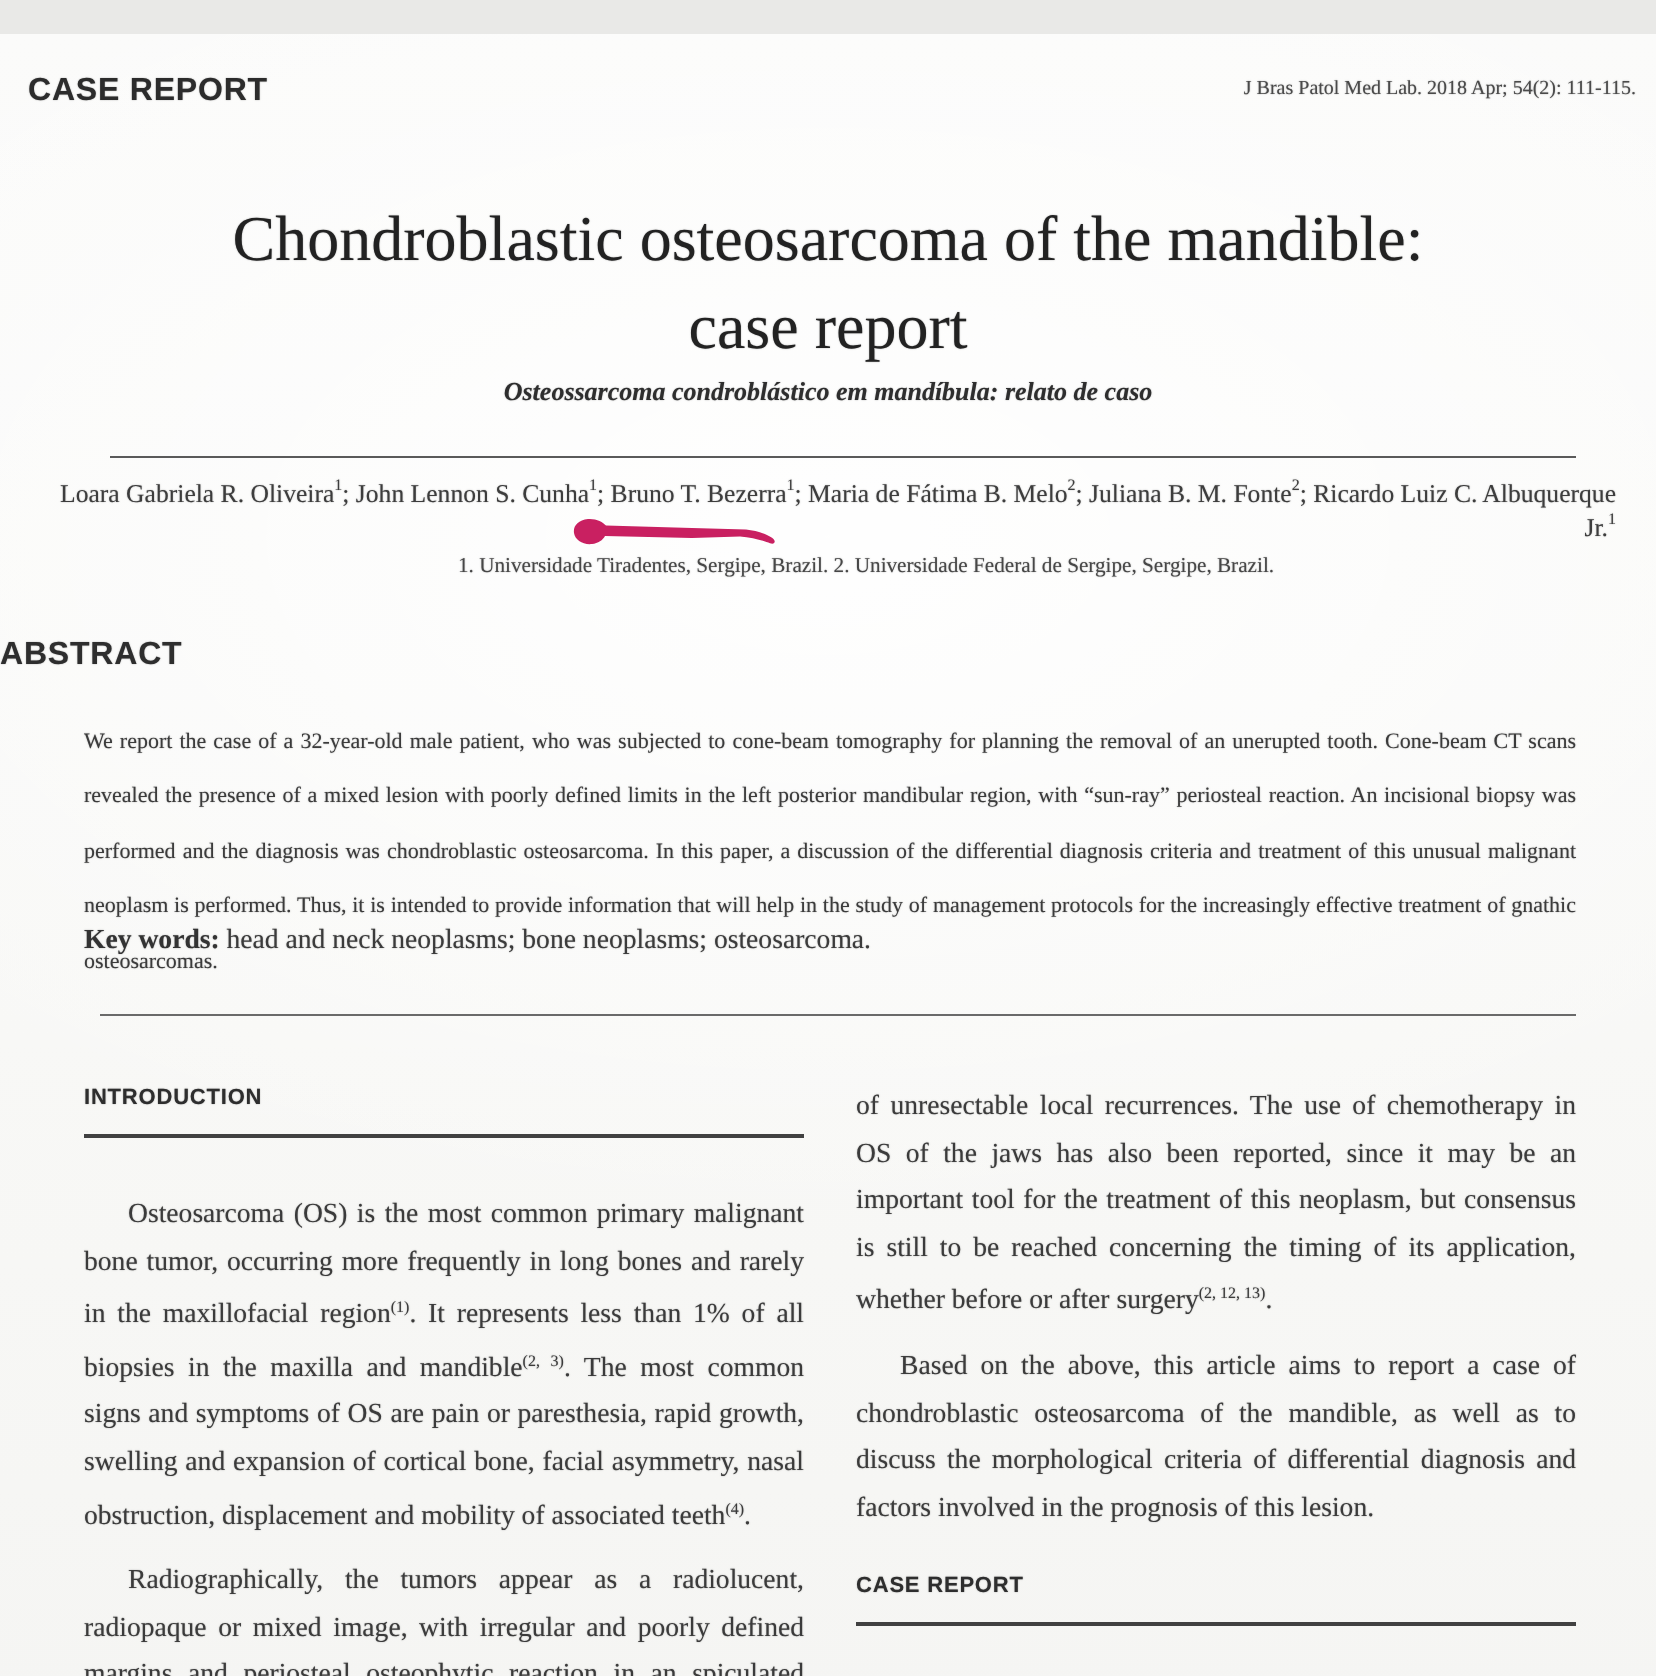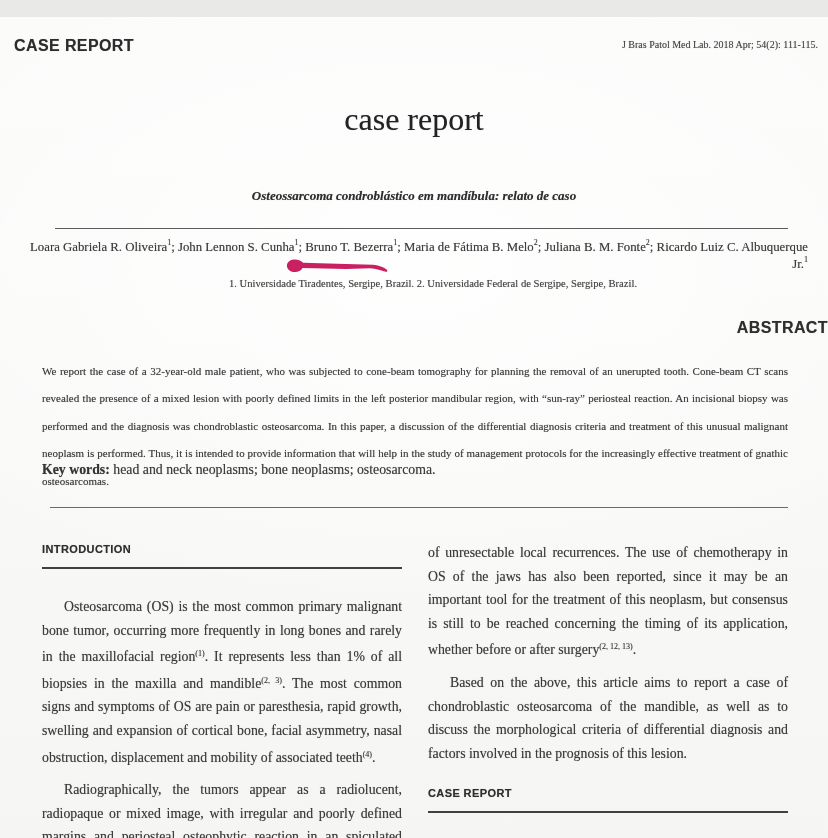--- a/index.html
+++ b/index.html
@@ -28,21 +28,21 @@
   }
   .rule-top{position:absolute;left:55px;width:733px;top:211px;border-top:1.5px solid #5a5a5a;}
   .authors{position:absolute;left:20px;right:20px;top:221px;text-align:right;font-size:12.8px;color:#3d3d3d;}
   .authors sup{font-size:8px;vertical-align:6px;letter-spacing:0;}
   .marker{position:absolute;left:286px;top:240px;width:106px;height:19px;}
   .affiliations{position:absolute;left:0;right:0;top:261px;text-align:center;font-size:10.6px;color:#474747;padding-left:38px;}
   .abstract-h,.col-h{
     font-family:"Liberation Sans","DejaVu Sans",sans-serif;
     font-weight:bold;color:#2e2e2e;letter-spacing:.4px;
   }
-  .abstract-h{position:absolute;left:0;right:0;top:302px;text-align:right;font-size:16px;}
+  .abstract-h{position:absolute;left:0;right:0;top:302px;text-align:left;font-size:16px;}
   .abstract-body{
     position:absolute;left:42px;width:746px;top:330px;
     font-size:11px;line-height:27.4px;text-align:justify;color:#3b3b3b;
   }
   .keywords{position:absolute;left:42px;width:746px;top:431px;font-size:13.8px;color:#3b3b3b;}
   .keywords b{color:#333;}
   .rule-mid{position:absolute;left:50px;width:738px;top:490px;border-top:1.5px solid #6a6a6a;}
   .columns{
     position:absolute;left:42px;width:746px;top:524px;
     display:grid;grid-template-columns:1fr 1fr;column-gap:26px;
@@ -59,20 +59,21 @@
 </style>
 </head>
 <body>
 
 <div class="page">
 
   <div class="kicker soft">CASE REPORT</div>
   <div class="citation soft">J Bras Patol Med Lab. 2018 Apr; 54(2): 111-115.</div>
 
   <div class="title soft">
+    <div>Chondroblastic osteosarcoma of the mandible:</div>
     <div>case report</div>
   </div>
   <div class="subtitle soft">Osteossarcoma condroblástico em mandíbula: relato de caso</div>
 
   <div class="rule-top"></div>
 
   <div class="authors soft">
     <span><span>Loara Gabriela R. Oliveira</span><sup>1</sup></span><span><span>; John Lennon S. Cunha</span><sup>1</sup></span><span><span>; Bruno T. Bezerra</span><sup>1</sup></span><span><span>; Maria de Fátima B. Melo</span><sup>2</sup></span><span><span>; Juliana B. M. Fonte</span><sup>2</sup></span><span><span>; Ricardo Luiz C. Albuquerque Jr.</span><sup>1</sup></span>
   </div>
 

